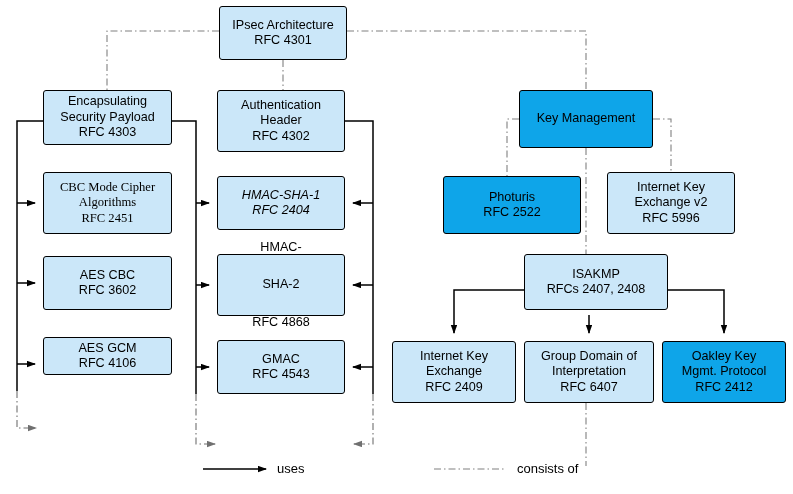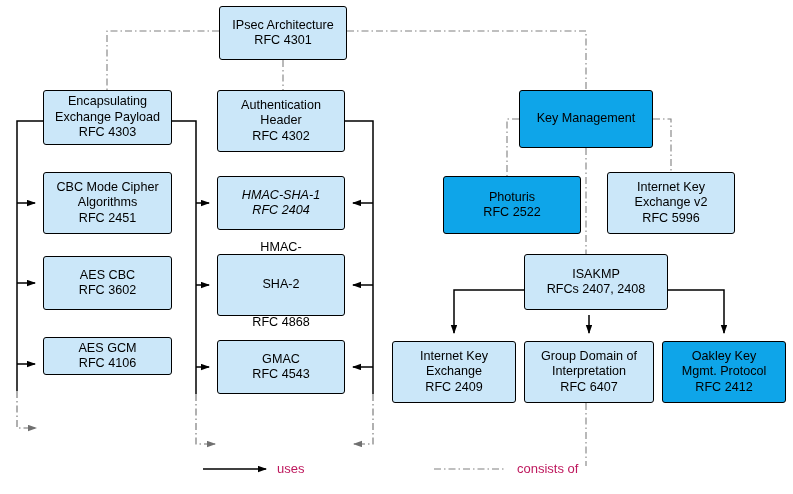--- a/index.html
+++ b/index.html
@@ -45,21 +45,21 @@
   .node.white {
     background: #0ea5e9;
   }
   .node .ln {
     display: block;
     white-space: nowrap;
   }
   .legend-item {
     position: absolute;
     font-size: 13px;
-    color: #be185d;
+    color: #000000;
     white-space: nowrap;
     z-index: 3;
   }
 </style>
 </head>
 <body>
 
 <div id="diagram">
 
   <svg id="edges" width="793" height="494" viewBox="0 0 793 494">
@@ -115,32 +115,32 @@
       <path d="M434,469 L506,469" fill="none" stroke="#808080" stroke-width="1.1" stroke-dasharray="7,3,1.5,3"></path>
     </g>
   </svg>
 
   <div class="node" style="left: 219px; top: 6px; width: 128px; height: 54px;">
       <span class="ln">IPsec Architecture</span>
       <span class="ln">RFC 4301</span>
     </div>
   <div class="node" style="left: 43px; top: 90px; width: 129px; height: 55px;">
       <span class="ln">Encapsulating</span>
-      <span class="ln">Exchange Payload</span>
+      <span class="ln">Security Payload</span>
       <span class="ln">RFC 4303</span>
     </div>
   <div class="node" style="left: 217px; top: 90px; width: 128px; height: 62px;">
       <span class="ln">Authentication</span>
       <span class="ln">Header</span>
       <span class="ln">RFC 4302</span>
     </div>
   <div class="node white" style="left: 519px; top: 90px; width: 134px; height: 58px;">
       <span class="ln">Key Management</span>
     </div>
-  <div class="node" style="left: 43px; top: 172px; width: 129px; height: 62px;">
+  <div class="node" style="left: 43px; top: 172px; width: 129px; height: 62px; font-family: Liberation Serif, serif;">
       <span class="ln">CBC Mode Cipher</span>
       <span class="ln">Algorithms</span>
       <span class="ln">RFC 2451</span>
     </div>
   <div class="node" style="left: 217px; top: 176px; width: 128px; height: 54px; font-style: italic;">
       <span class="ln">HMAC-SHA-1</span>
       <span class="ln">RFC 2404</span>
     </div>
   <div class="node white" style="left: 443px; top: 176px; width: 138px; height: 58px;">
       <span class="ln">Photuris</span>

